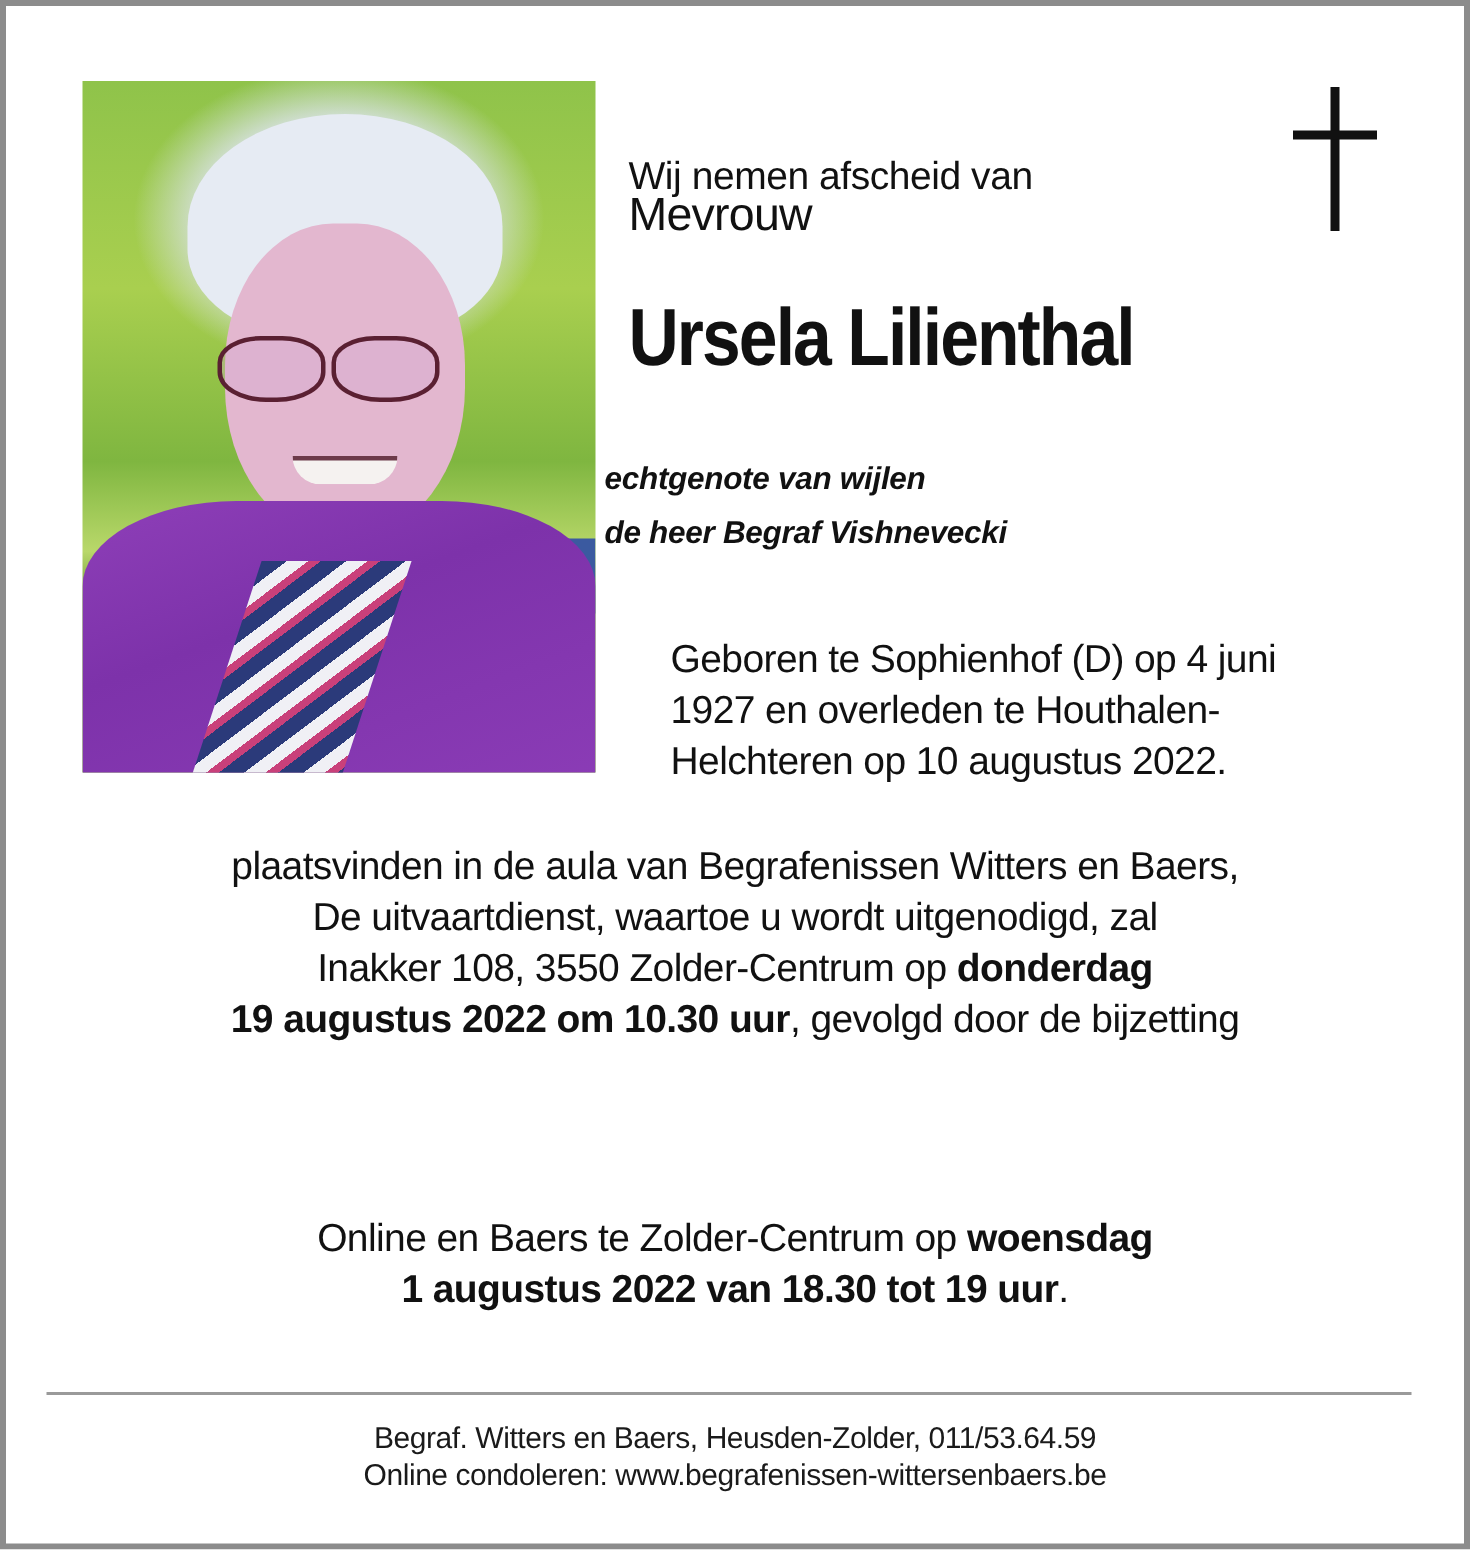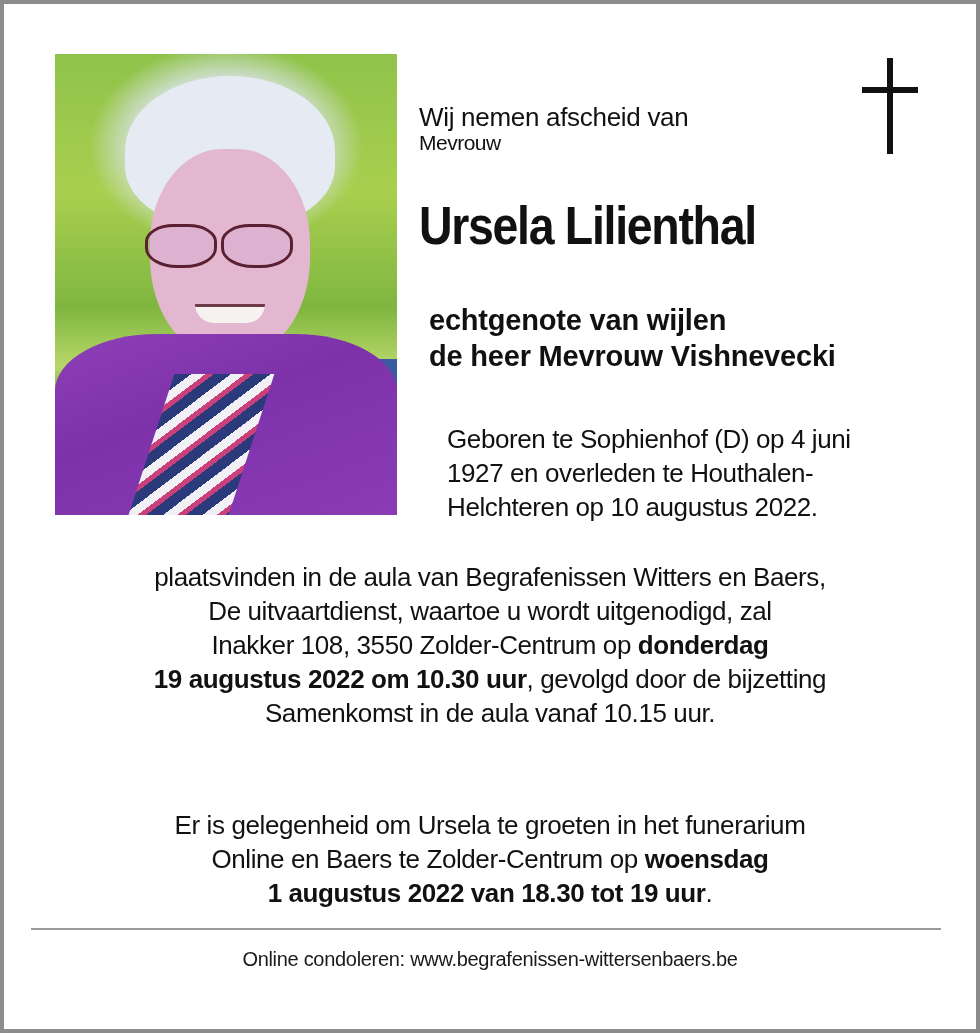--- a/index.html
+++ b/index.html
@@ -32,24 +32,24 @@
                      transform: skewX(-18deg); }
     .photo .bench { position: absolute; right: 0; top: 305px; width: 40px; height: 50px; background: #3b5aa0; }
 
     
     .cross { position: absolute; left: 862px; top: 58px; width: 56px; height: 96px; }
     .cross .v { position: absolute; left: 25px; top: 0; width: 6px; height: 96px; background: #111; }
     .cross .h { position: absolute; left: 0; top: 29px; width: 56px; height: 6px; background: #111; }
 
     
     .intro { position: absolute; left: 419px; top: 52px; font-size: 26px; line-height: 34px; letter-spacing: -0.3px; margin-top: 48px; }
-    .title-prefix { position: absolute; left: 419px; top: 124px; font-size: 21px; line-height: 38px; letter-spacing: -0.5px; }
+    .title-prefix { position: absolute; left: 419px; top: 124px; font-size: 31px; line-height: 38px; letter-spacing: -0.5px; }
     .name { position: absolute; left: 419px; top: 192px; font-size: 54px; line-height: 66px; font-weight: bold;
             letter-spacing: -1.5px; transform: scaleX(0.86); transform-origin: left top; white-space: nowrap; }
-    .spouse { position: absolute; left: 429px; top: 302px; font-size: 29px; line-height: 36px; font-weight: bold; letter-spacing: -0.2px; }
+    .spouse { position: absolute; left: 403px; top: 302px; font-size: 21px; line-height: 36px; font-weight: bold; letter-spacing: -0.2px; font-style: italic; }
     .spouse div { white-space: nowrap; }
     .birth { position: absolute; left: 419px; top: 422px; font-size: 26px; line-height: 34px; letter-spacing: -0.4px; }
     .birth div { white-space: nowrap; margin-left: 28px; }
 
     
     .center-block { position: absolute; left: 30px; width: 920px; text-align: center; font-size: 26px; line-height: 34px;
                     letter-spacing: -0.4px; }
     .center-block .line { white-space: nowrap; }
     .center-block b { font-weight: bold; }
     .service { top: 560px; }
@@ -81,40 +81,39 @@
   <div class="v"></div>
   <div class="h"></div>
 </div>
 
 <div class="intro">Wij nemen afscheid van</div>
 <div class="title-prefix">Mevrouw</div>
 <div class="name">Ursela Lilienthal</div>
 
 <div class="spouse">
   <div>echtgenote van wijlen</div>
-  <div>de heer Mevrouw Vishnevecki</div>
+  <div>de heer Begraf Vishnevecki</div>
 </div>
 
 <div class="birth">
   <div>Geboren te Sophienhof (D) op 4 juni</div>
   <div>1927 en overleden te Houthalen-</div>
   <div>Helchteren op 10 augustus 2022.</div>
 </div>
 
 <div class="center-block service">
   <div class="line">plaatsvinden in de aula van Begrafenissen Witters en Baers,</div>
   <div class="line">De uitvaartdienst, waartoe u wordt uitgenodigd, zal</div>
   <div class="line"><span>Inakker 108, 3550 Zolder-Centrum op </span><b>donderdag</b></div>
   <div class="line"><b>19 augustus 2022 om 10.30 uur</b><span>, gevolgd door de bijzetting</span></div>
-  <div class="line">Samenkomst in de aula vanaf 10.15 uur.</div>
 </div>
 
 <div class="center-block visit">
-  <div class="line">Er is gelegenheid om Ursela te groeten in het funerarium</div>
   <div class="line"><span>Online en Baers te Zolder-Centrum op </span><b>woensdag</b></div>
   <div class="line"><b>1 augustus 2022 van 18.30 tot 19 uur</b><span>.</span></div>
 </div>
 
 <div class="separator"></div>
 
 <div class="footer">
+  <div>Begraf. Witters en Baers, Heusden-Zolder, 011/53.64.59</div>
   <div>Online condoleren: www.begrafenissen-wittersenbaers.be</div>
 </div>
 
 </body></html>

